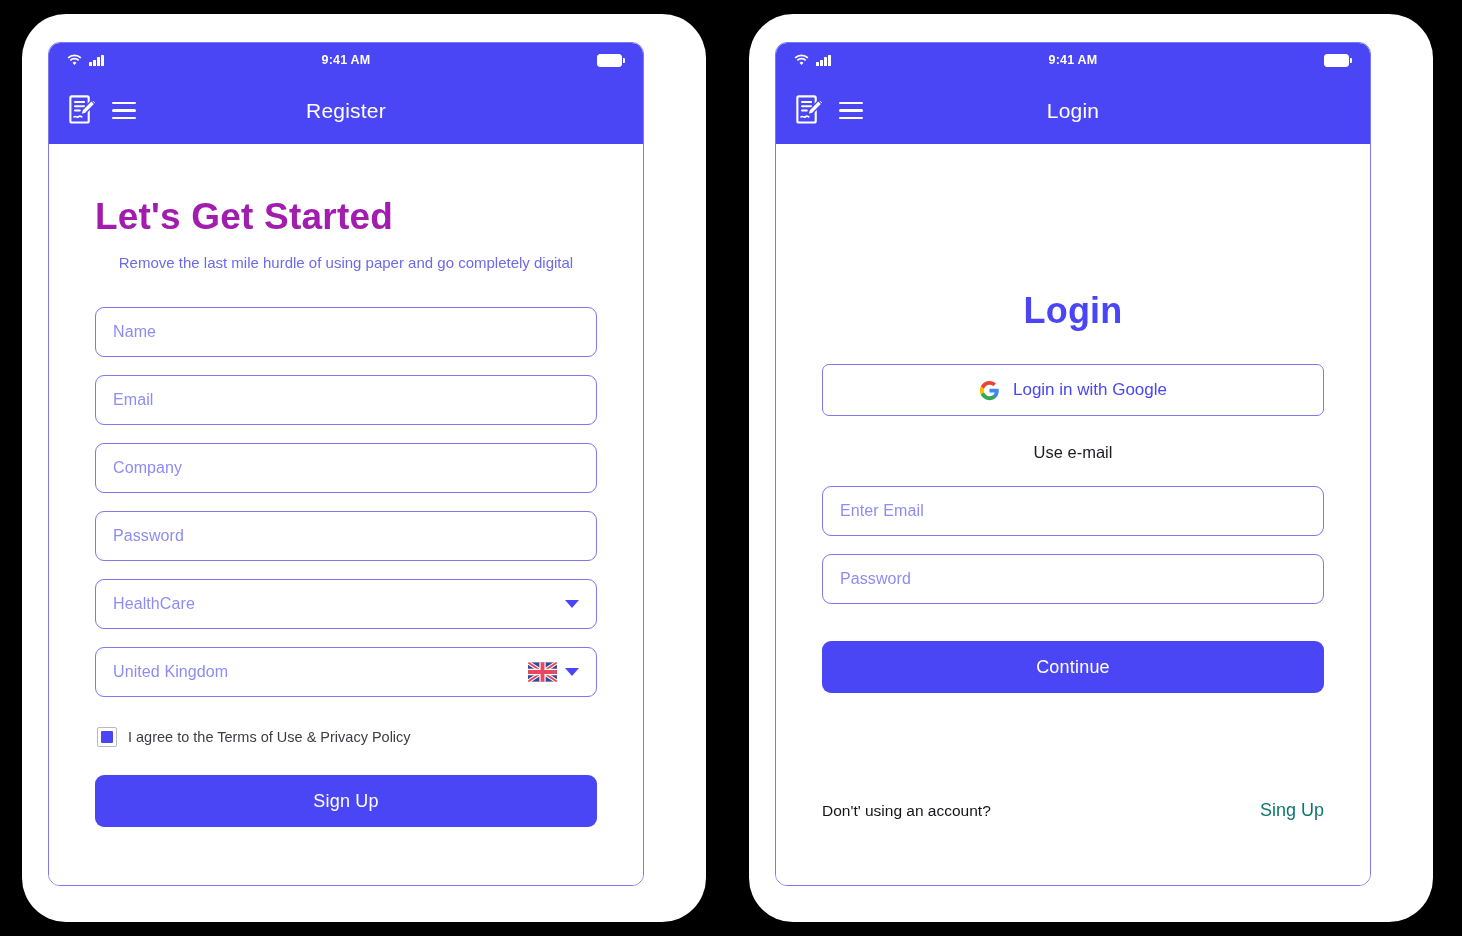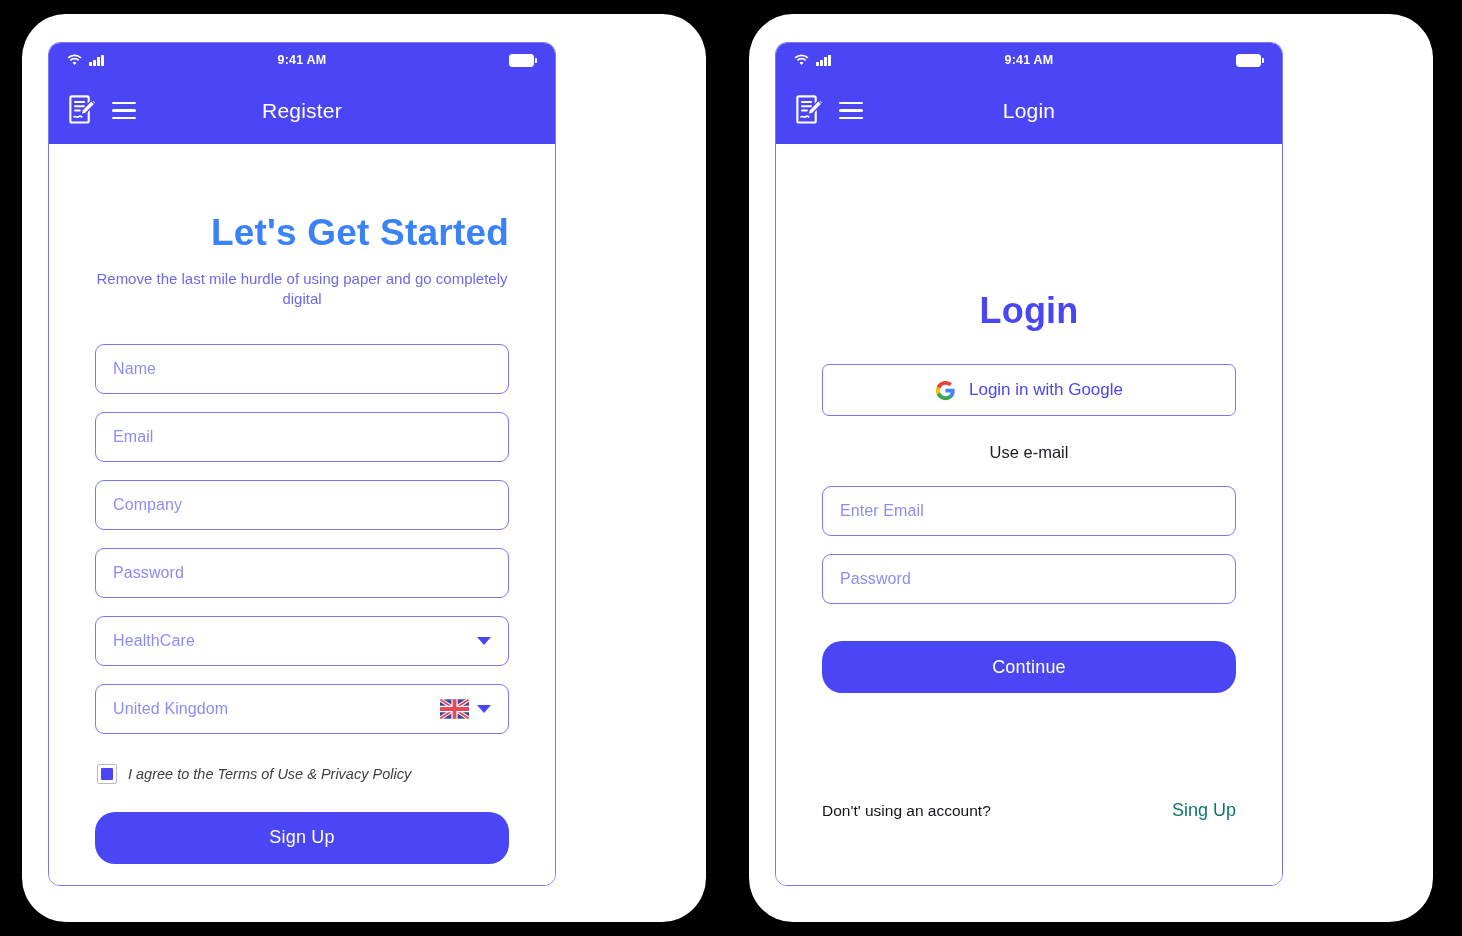--- a/index.html
+++ b/index.html
@@ -25,21 +25,21 @@
     background: #ffffff;
     border-radius: 44px;
   }
   #phone-register { left: 22px;  top: 14px; width: 684px; height: 908px; }
   #phone-login    { left: 749px; top: 14px; width: 684px; height: 908px; }
 
   .phone-screen {
     position: absolute;
     left: 26px;
     top: 28px;
-    width: 508px;
+    width: 596px;
     height: 844px;
     background: #ffffff;
     border: 1px solid #7b78f0;
     border-radius: 12px;
     overflow: hidden;
     display: flex;
     flex-direction: column;
   }
 
   
@@ -118,25 +118,25 @@
 
   
   .screen-body {
     flex: 1;
     background: #ffffff;
     padding: 0 46px;
     position: relative;
   }
 
   .headline {
-    text-align: right;
-    color: #3b82f6;
+    text-align: left;
+    color: #a21caf;
     font-size: 37px;
     letter-spacing: 0.2px;
-    margin-top: 68px;
+    margin-top: 52px;
   }
   .subhead {
     text-align: center;
     color: #6d6ae8;
     font-size: 15px;
     line-height: 1.36;
     margin-top: 15px;
   }
 
   
@@ -178,27 +178,27 @@
   .checkbox-outer {
     width: 20px; height: 20px;
     border: 1.4px solid #b9b9c4;
     border-radius: 2px;
     display: flex;
     align-items: center;
     justify-content: center;
     flex: 0 0 20px;
   }
   .checkbox-inner { width: 12px; height: 12px; background: #4a46f5; border-radius: 1px; }
-  .terms-text { color: #3d3d47; font-size: 14.5px; font-style: italic; }
+  .terms-text { color: #3d3d47; font-size: 14.5px; }
 
   
   .primary-btn {
     height: 52px;
     background: #4a46f5;
-    border-radius: 20px;
+    border-radius: 9px;
     color: #ffffff;
     font-size: 18px;
     display: flex;
     align-items: center;
     justify-content: center;
     letter-spacing: 0.2px;
     border: none;
     width: 100%;
     font-family: inherit;
     cursor: pointer;

